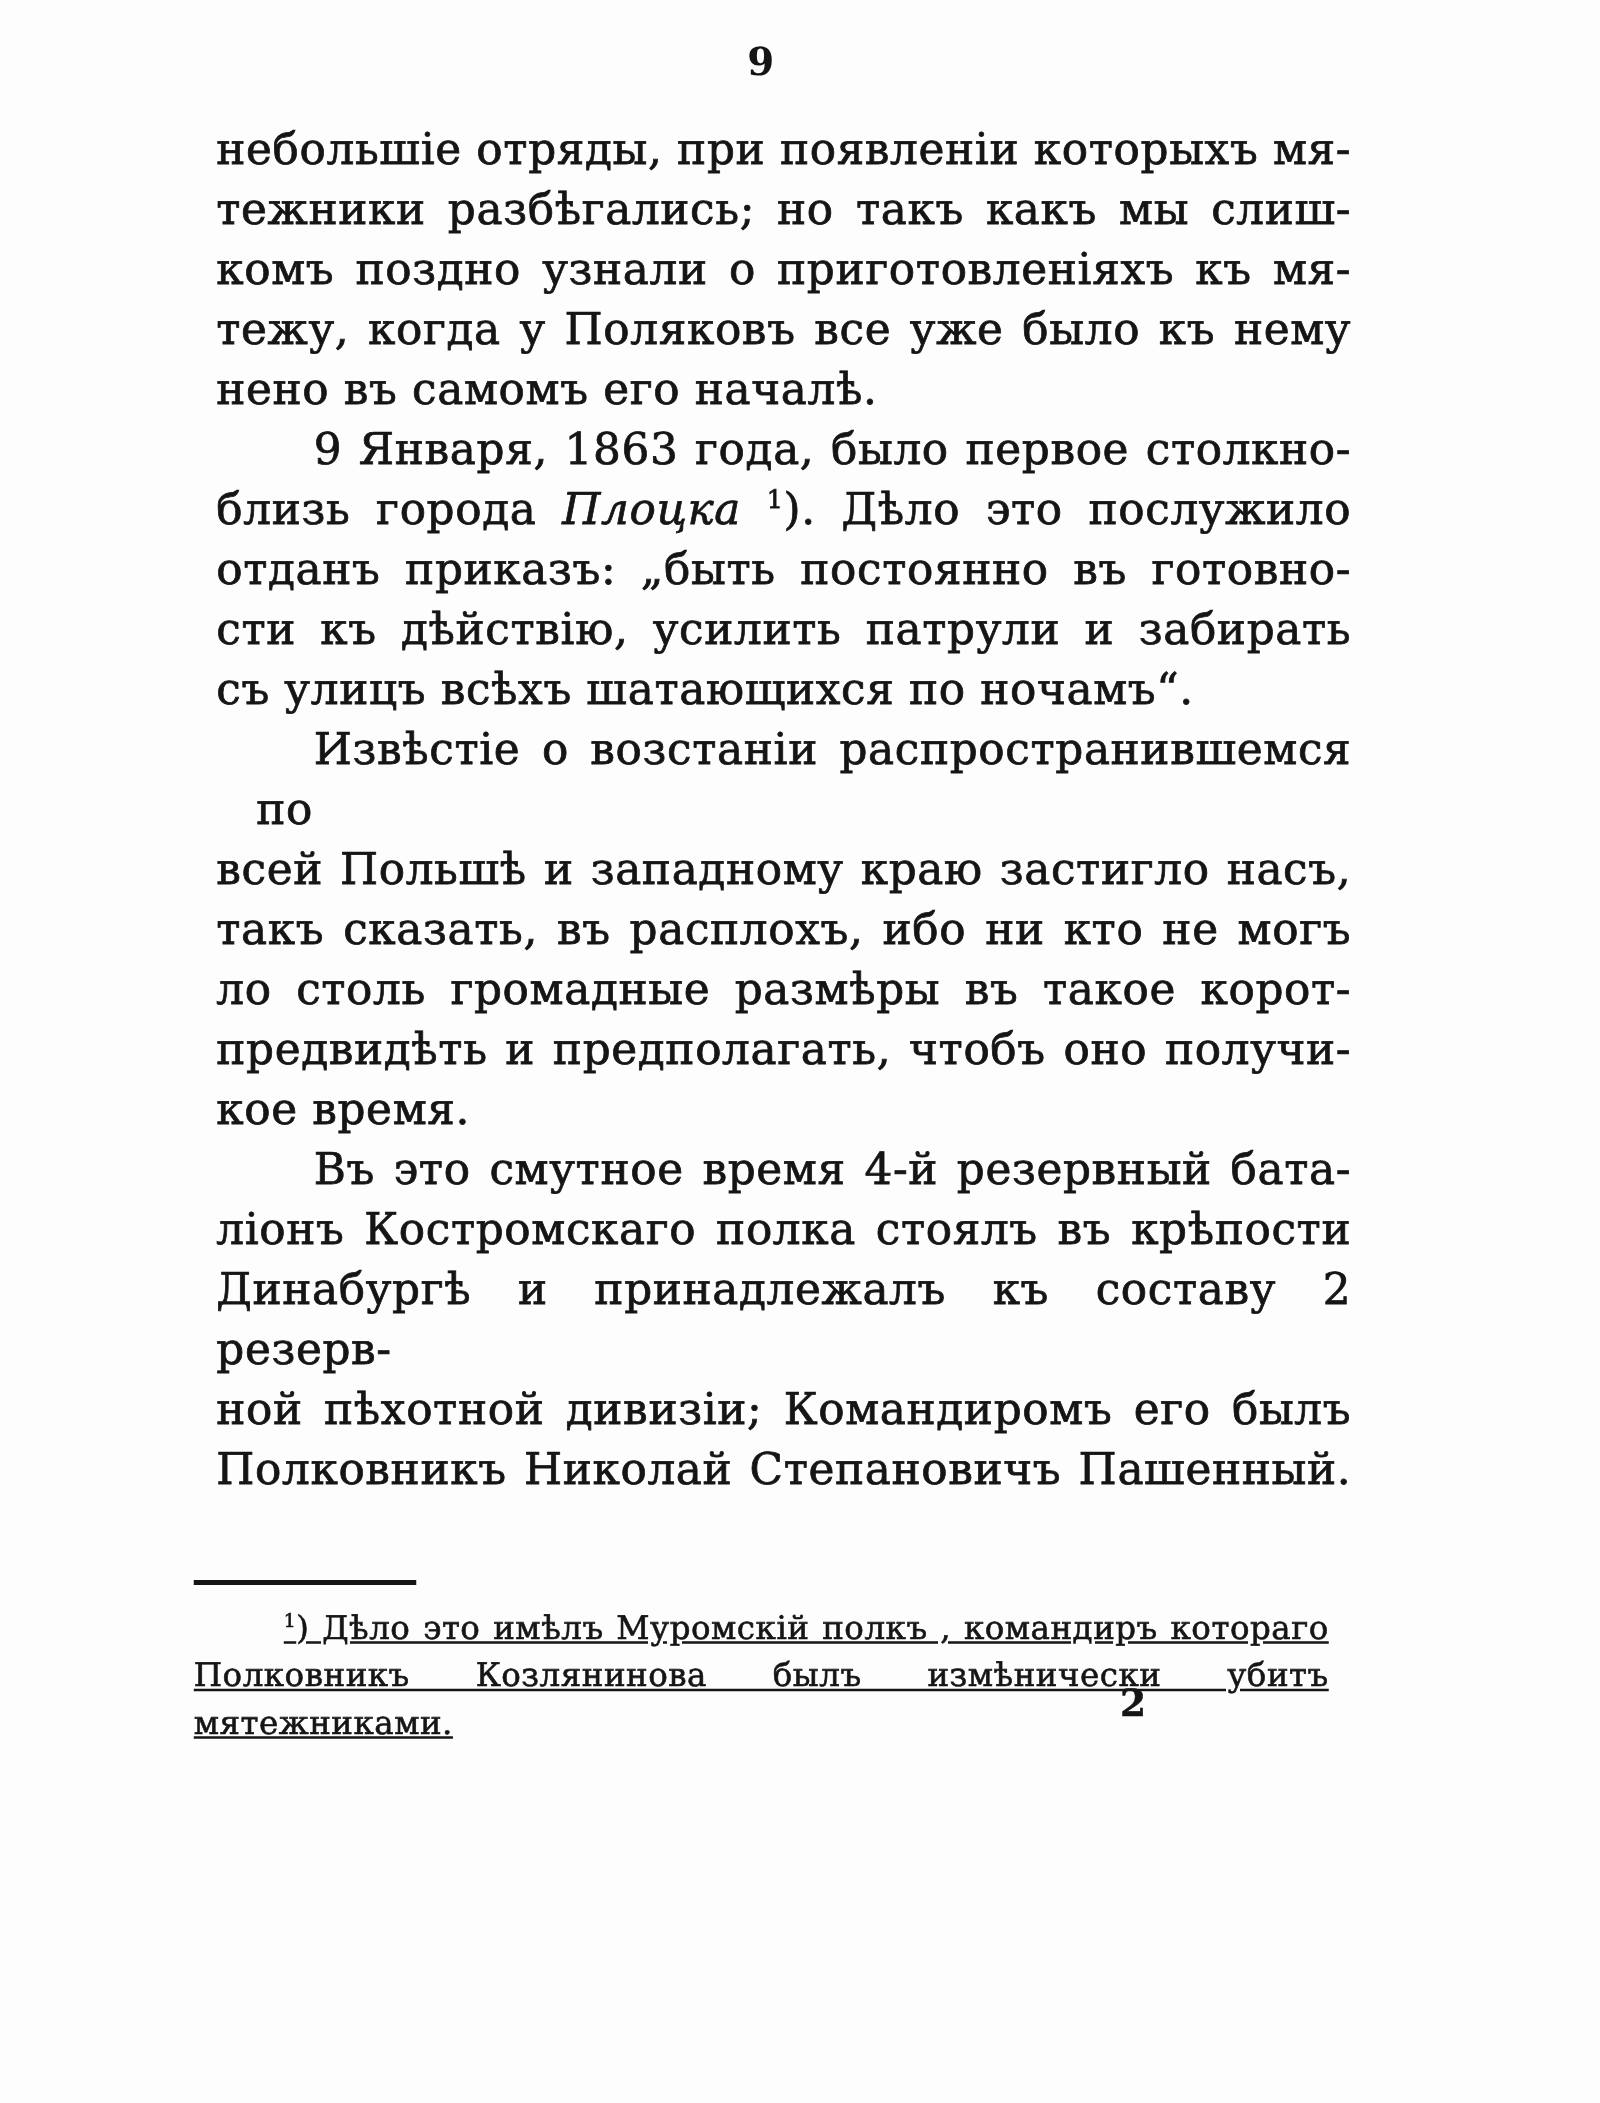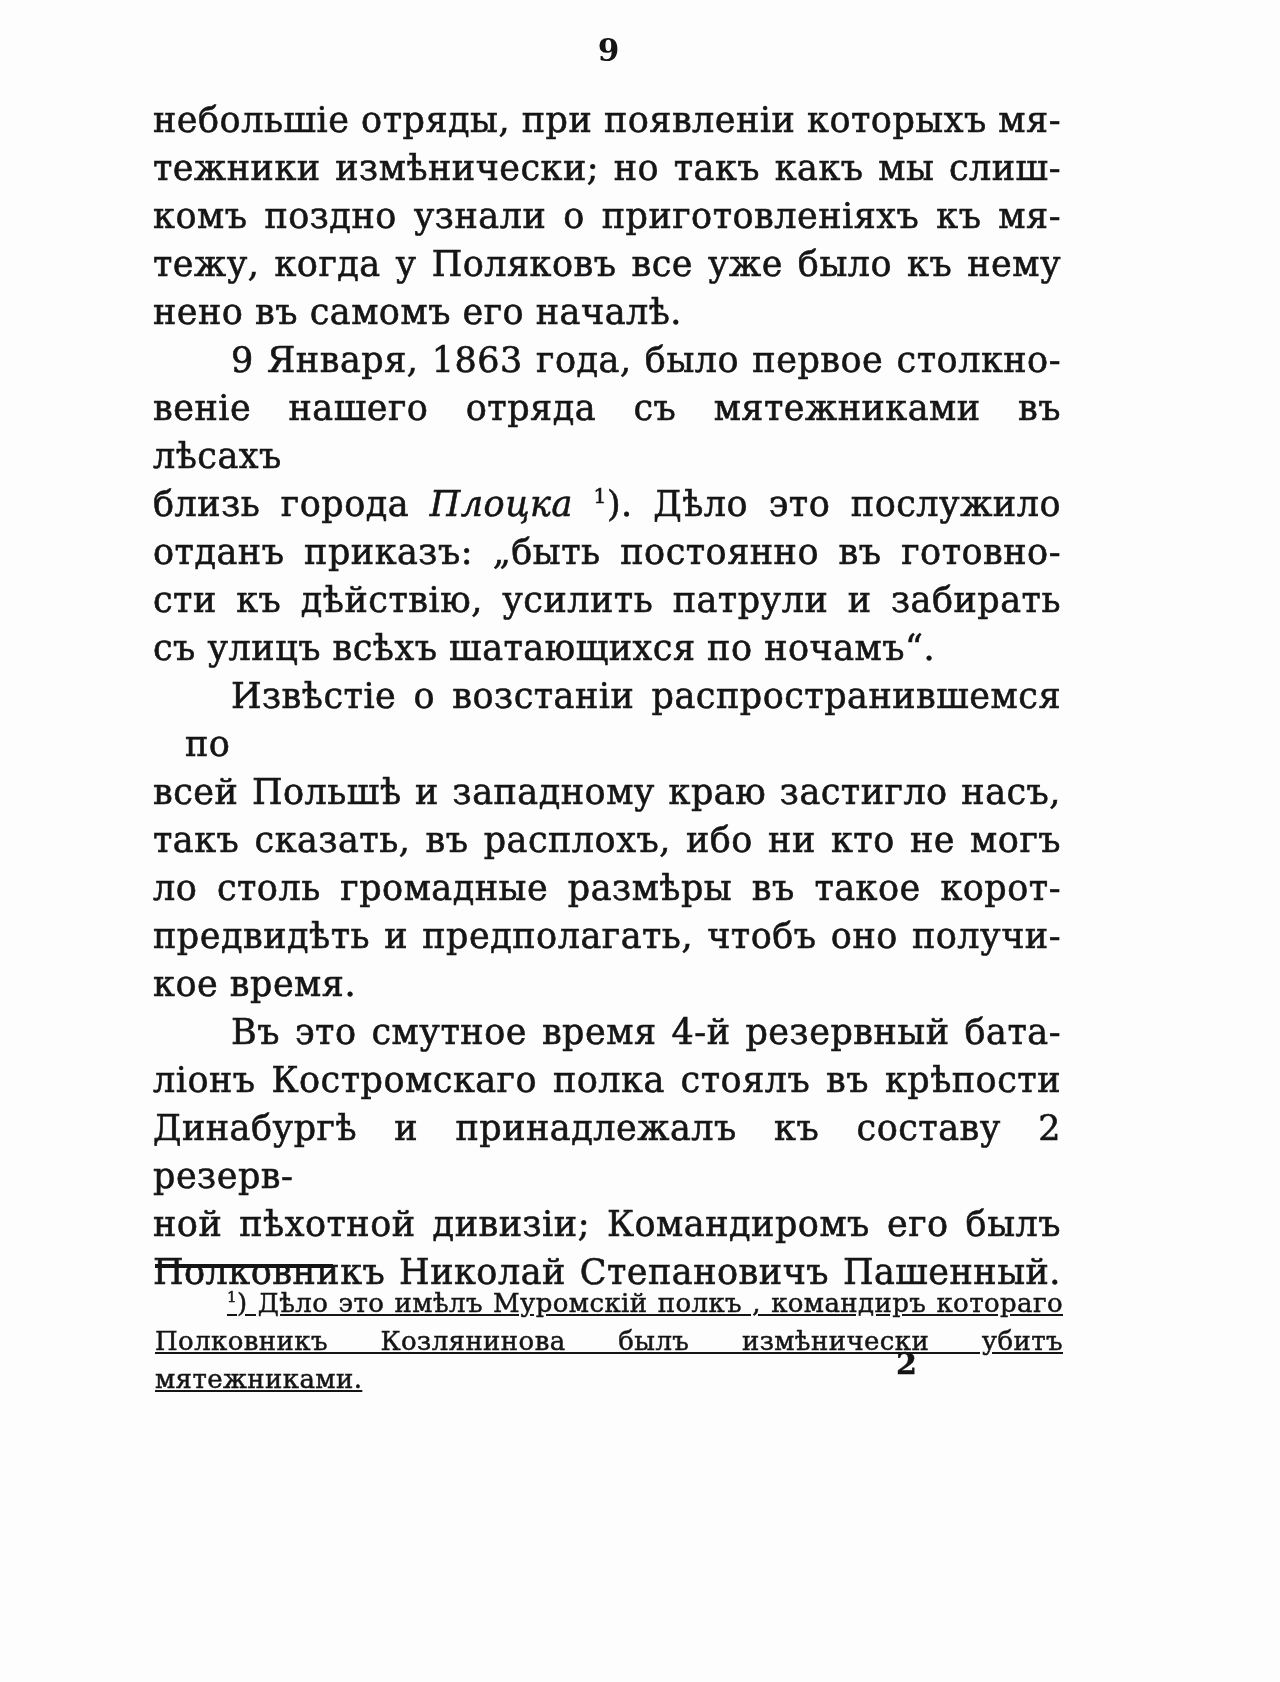--- a/index.html
+++ b/index.html
@@ -26,21 +26,21 @@
     left: 155px;
     width: 908px;
     text-align: center;
     font-size: 31px;
     font-weight: 700;
     letter-spacing: 1px;
   }
   .text-block {
     position: absolute;
     top: 96px;
-    left: 153px;
+    left: 173px;
     width: 908px;
     font-size: 35px;
     line-height: 48px;
     letter-spacing: 0.5px;
     -webkit-text-stroke: 0.6px #151515;
   }
   .line {
     text-align: justify;
     text-justify: inter-word;
     text-align-last: justify;
@@ -93,26 +93,25 @@
   }
 </style>
 </head>
 <body>
 
 <div class="page">
   <div class="page-number">9</div>
 
   <div class="text-block">
       <div class="line"><span>небольшіе отряды, при появленіи которыхъ мя-</span></div>
-      <div class="line"><span>тежники измѣнически; но такъ какъ мы слиш-</span></div>
+      <div class="line"><span>тежники разбѣгались; но такъ какъ мы слиш-</span></div>
       <div class="line"><span>комъ поздно узнали о приготовленіяхъ къ мя-</span></div>
       <div class="line"><span>тежу, когда у Поляковъ все уже было къ нему</span></div>
       <div class="line lastline"><span>нено въ самомъ его началѣ.</span></div>
       <div class="line indent"><span>9 Января, 1863 года, было первое столкно-</span></div>
-      <div class="line"><span>веніе нашего отряда съ мятежниками въ лѣсахъ</span></div>
       <div class="line"><span>близь города </span><span class="italic">Плоцка</span><span> </span><sup>1</sup><span>). Дѣло это послужило</span></div>
       <div class="line"><span>отданъ приказъ: „быть постоянно въ готовно-</span></div>
       <div class="line"><span>сти къ дѣйствію, усилить патрули и забирать</span></div>
       <div class="line lastline"><span>съ улицъ всѣхъ шатающихся по ночамъ“.</span></div>
       <div class="line indent"><span>Извѣстіе о возстаніи распространившемся по</span></div>
       <div class="line"><span>всей Польшѣ и западному краю застигло насъ,</span></div>
       <div class="line"><span>такъ сказать, въ расплохъ, ибо ни кто не могъ</span></div>
       <div class="line"><span>ло столь громадные размѣры въ такое корот-</span></div>
       <div class="line"><span>предвидѣть и предполагать, чтобъ оно получи-</span></div>
       <div class="line lastline"><span>кое время.</span></div>

